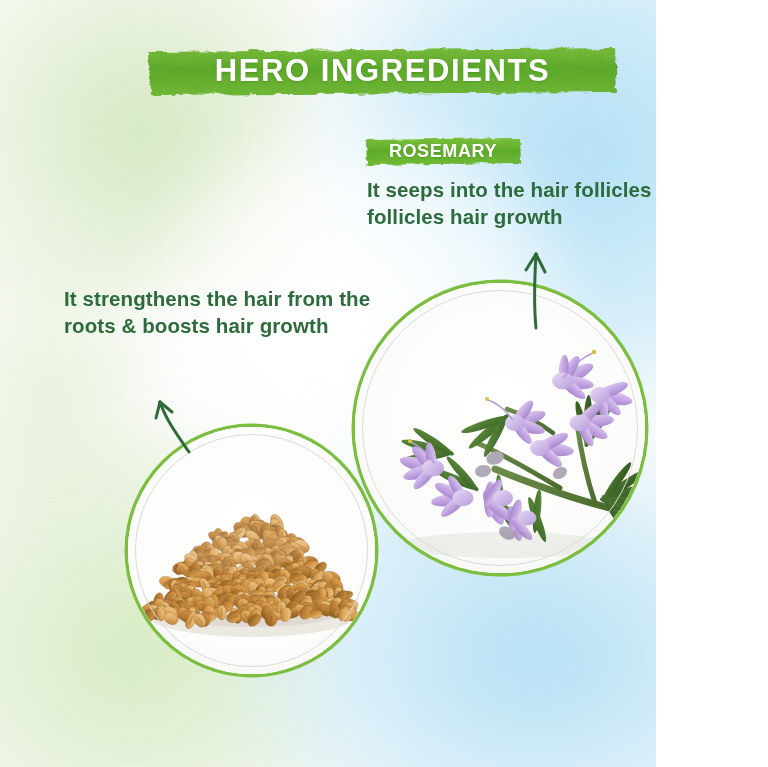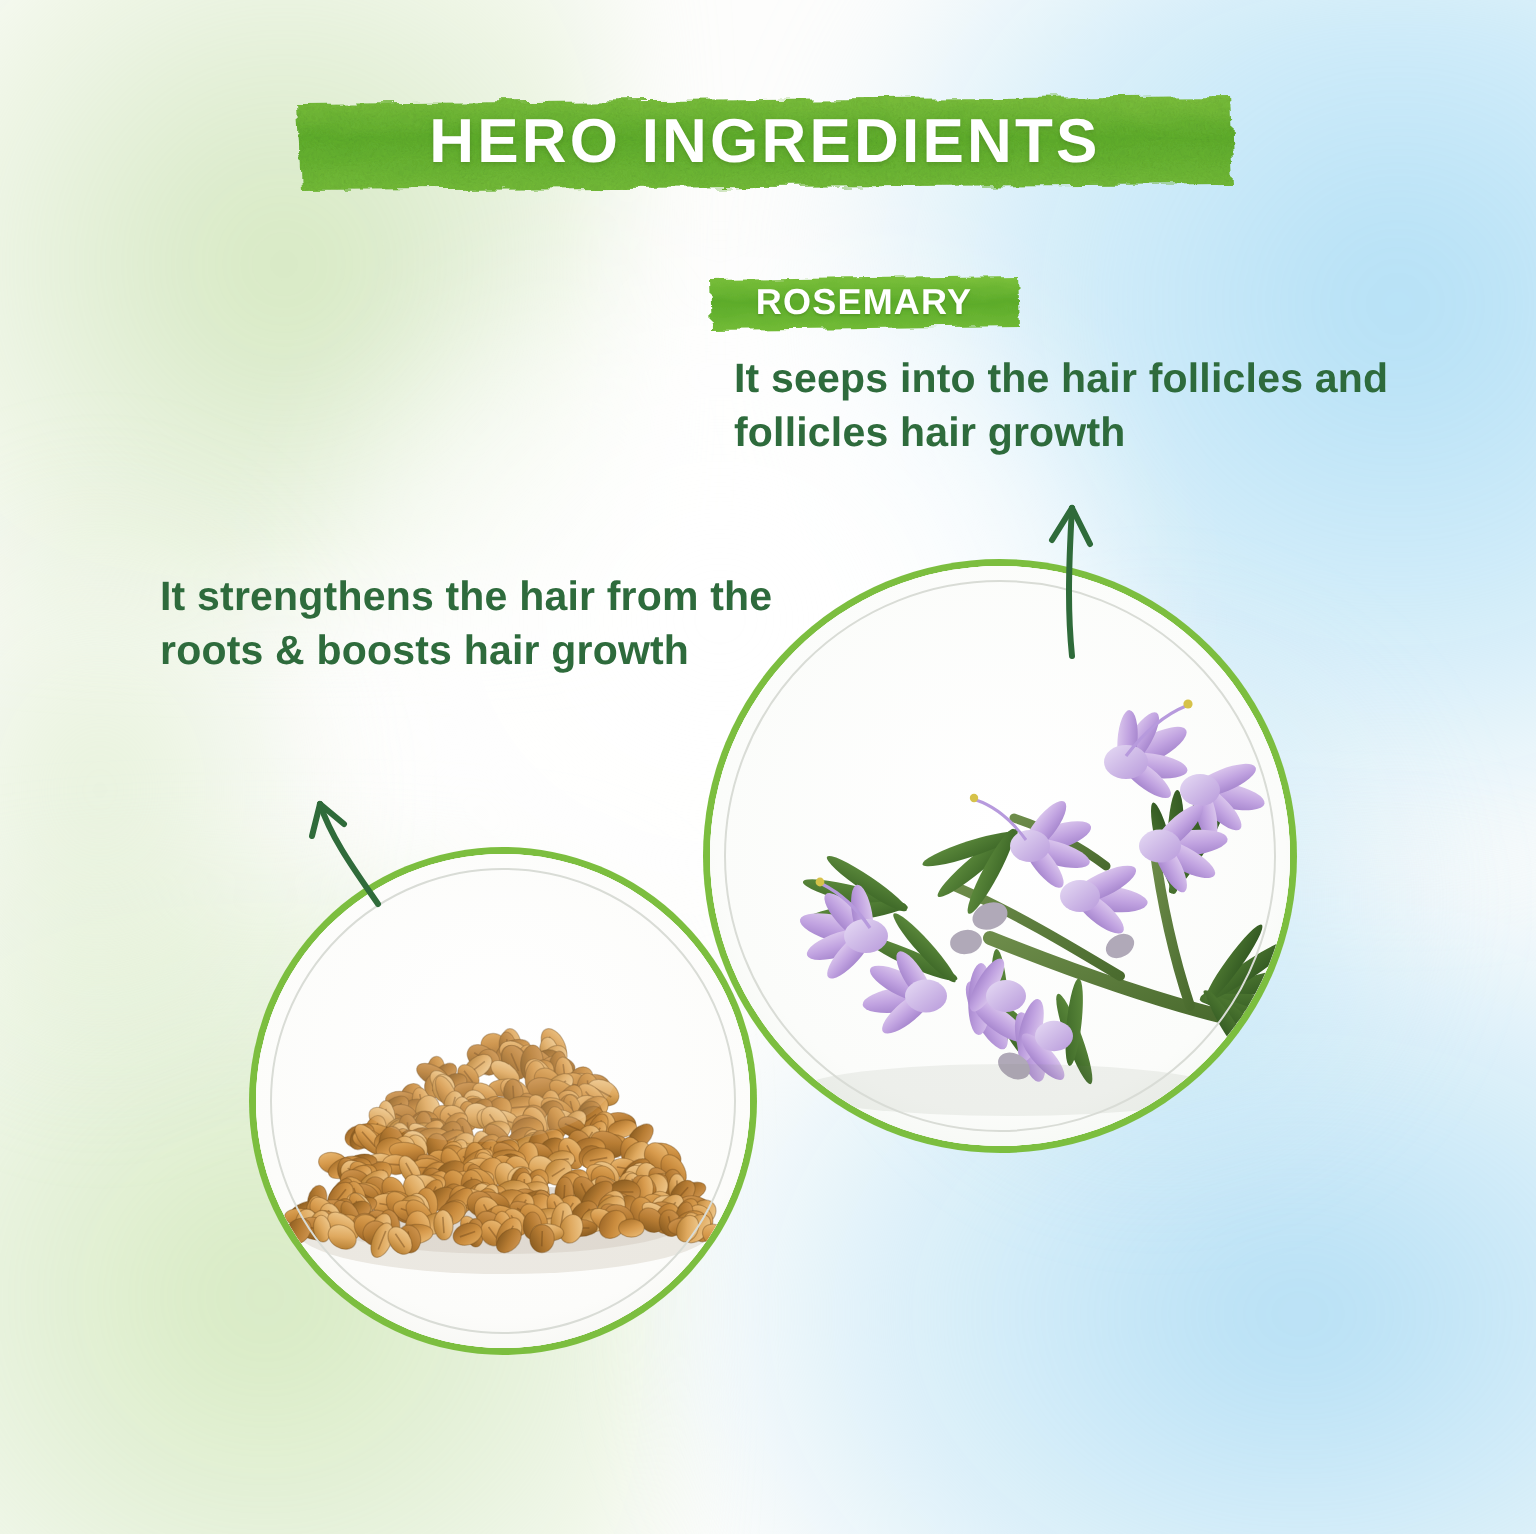--- a/index.html
+++ b/index.html
@@ -1,21 +1,21 @@
 <!DOCTYPE html>
 <html><head>
 <meta charset="utf-8">
 <style>
   html,body{margin:0;padding:0;}
   body{
     width:768px;height:767px;overflow:hidden;
     font-family:"Liberation Sans", sans-serif;
     background:#ffffff;
   }
-  .stage{position:relative;width:768px;height:767px;overflow:hidden;background:#fdfdfc;}
+  .stage{position:relative;width:656px;height:767px;overflow:hidden;background:#fdfdfc;}
 
   
   .bg-layer{position:absolute;inset:0;pointer-events:none;}
   .wash{position:absolute;filter:blur(26px);}
   .wash-blue-r{
     right:-60px;top:-40px;width:430px;height:480px;
     background:radial-gradient(ellipse at 70% 40%, rgba(175,222,245,.95) 0%, rgba(196,231,248,.75) 40%, rgba(255,255,255,0) 72%);
   }
   .wash-blue-br{
     right:-90px;bottom:-120px;width:520px;height:460px;
@@ -56,29 +56,29 @@
   }
 
   
   .badge{position:absolute;height:30px;}
   .badge svg{position:absolute;inset:0;width:100%;height:100%;}
   .badge-text{
     position:absolute;inset:0;display:flex;align-items:center;justify-content:center;
     color:#ffffff;font-weight:bold;font-size:18px;letter-spacing:.6px;
     text-shadow:0 1px 1px rgba(60,110,25,.3);
   }
-  #badge-rosemary{left:352px;top:136px;width:160px;}
+  #badge-rosemary{left:363px;top:136px;width:160px;}
   #badge-methi{left:66px;top:243px;width:178px;}
 
   .desc{
     position:absolute;color:#2e6b3c;font-weight:bold;
     font-size:20.5px;line-height:1.34;letter-spacing:.1px;
   }
   #desc-rosemary{left:367px;top:176px;width:330px;}
-  #desc-methi{left:80px;top:285px;width:320px;}
+  #desc-methi{left:64px;top:285px;width:320px;}
 
   
   .arrow{position:absolute;}
 
   
   .circle{
     position:absolute;border-radius:50%;overflow:hidden;
     box-shadow:0 0 0 3.5px #7cbe3f, inset 0 0 0 7px rgba(255,255,255,.9);
     background:#ffffff;
   }

